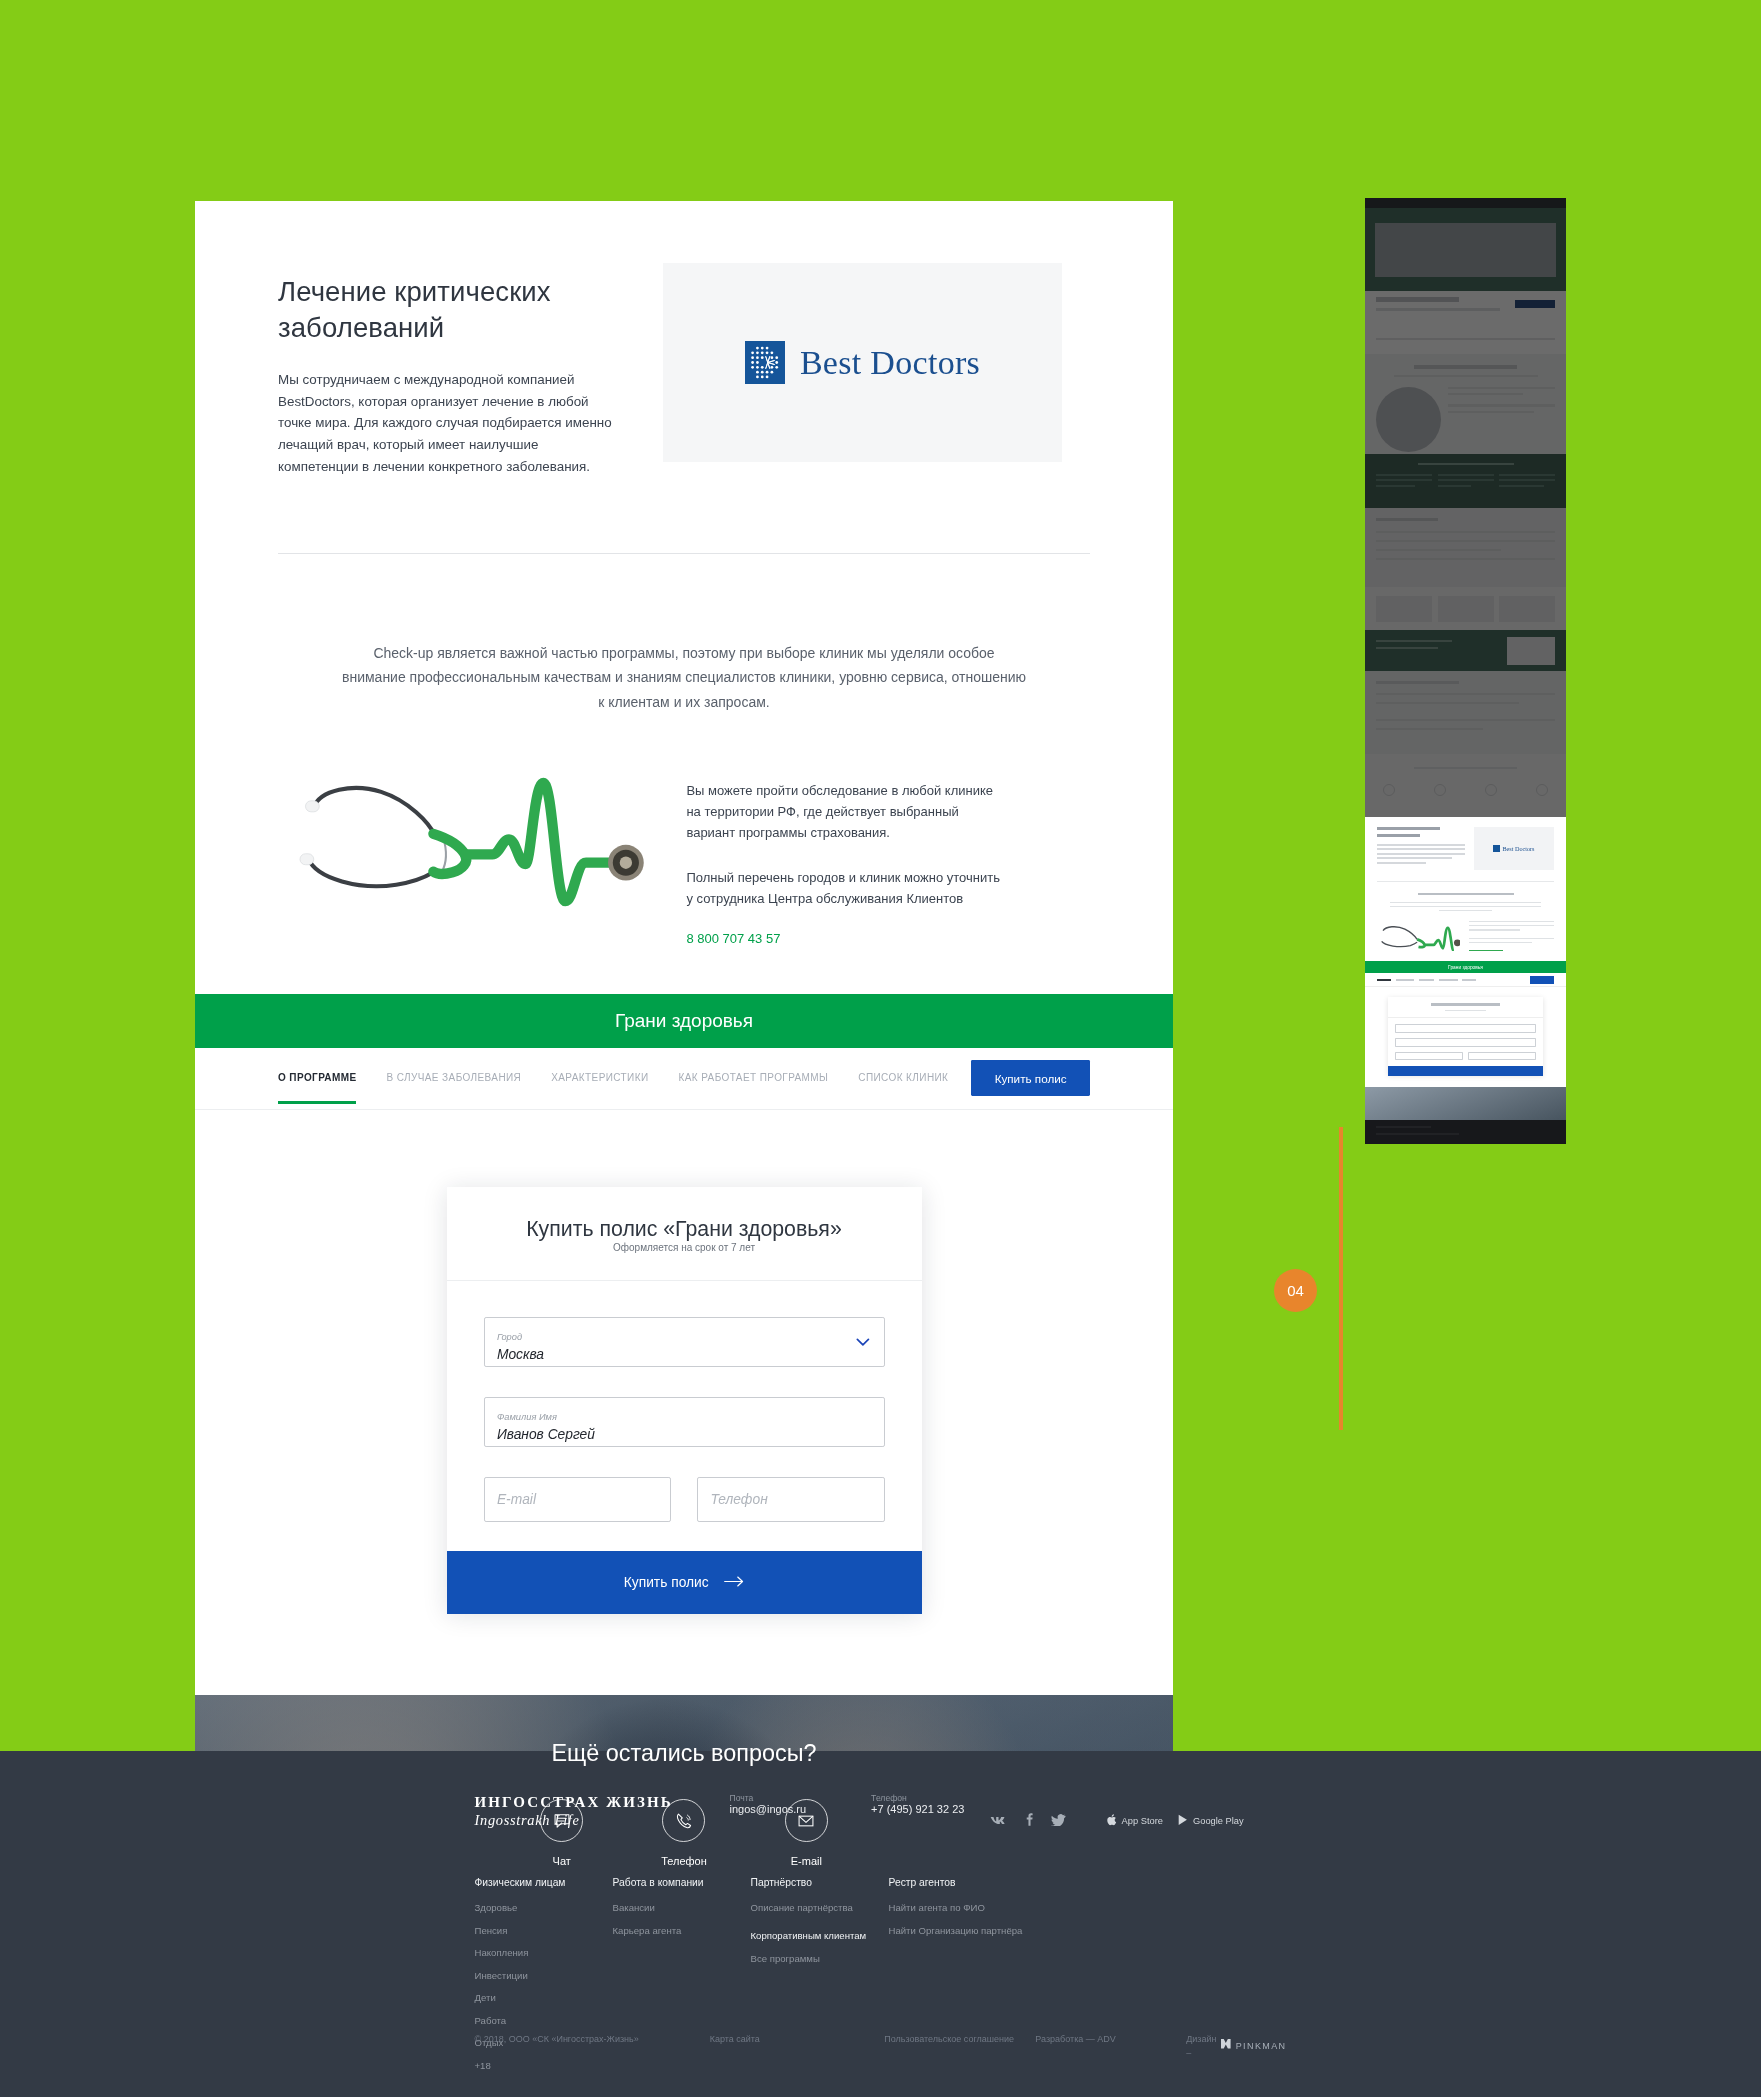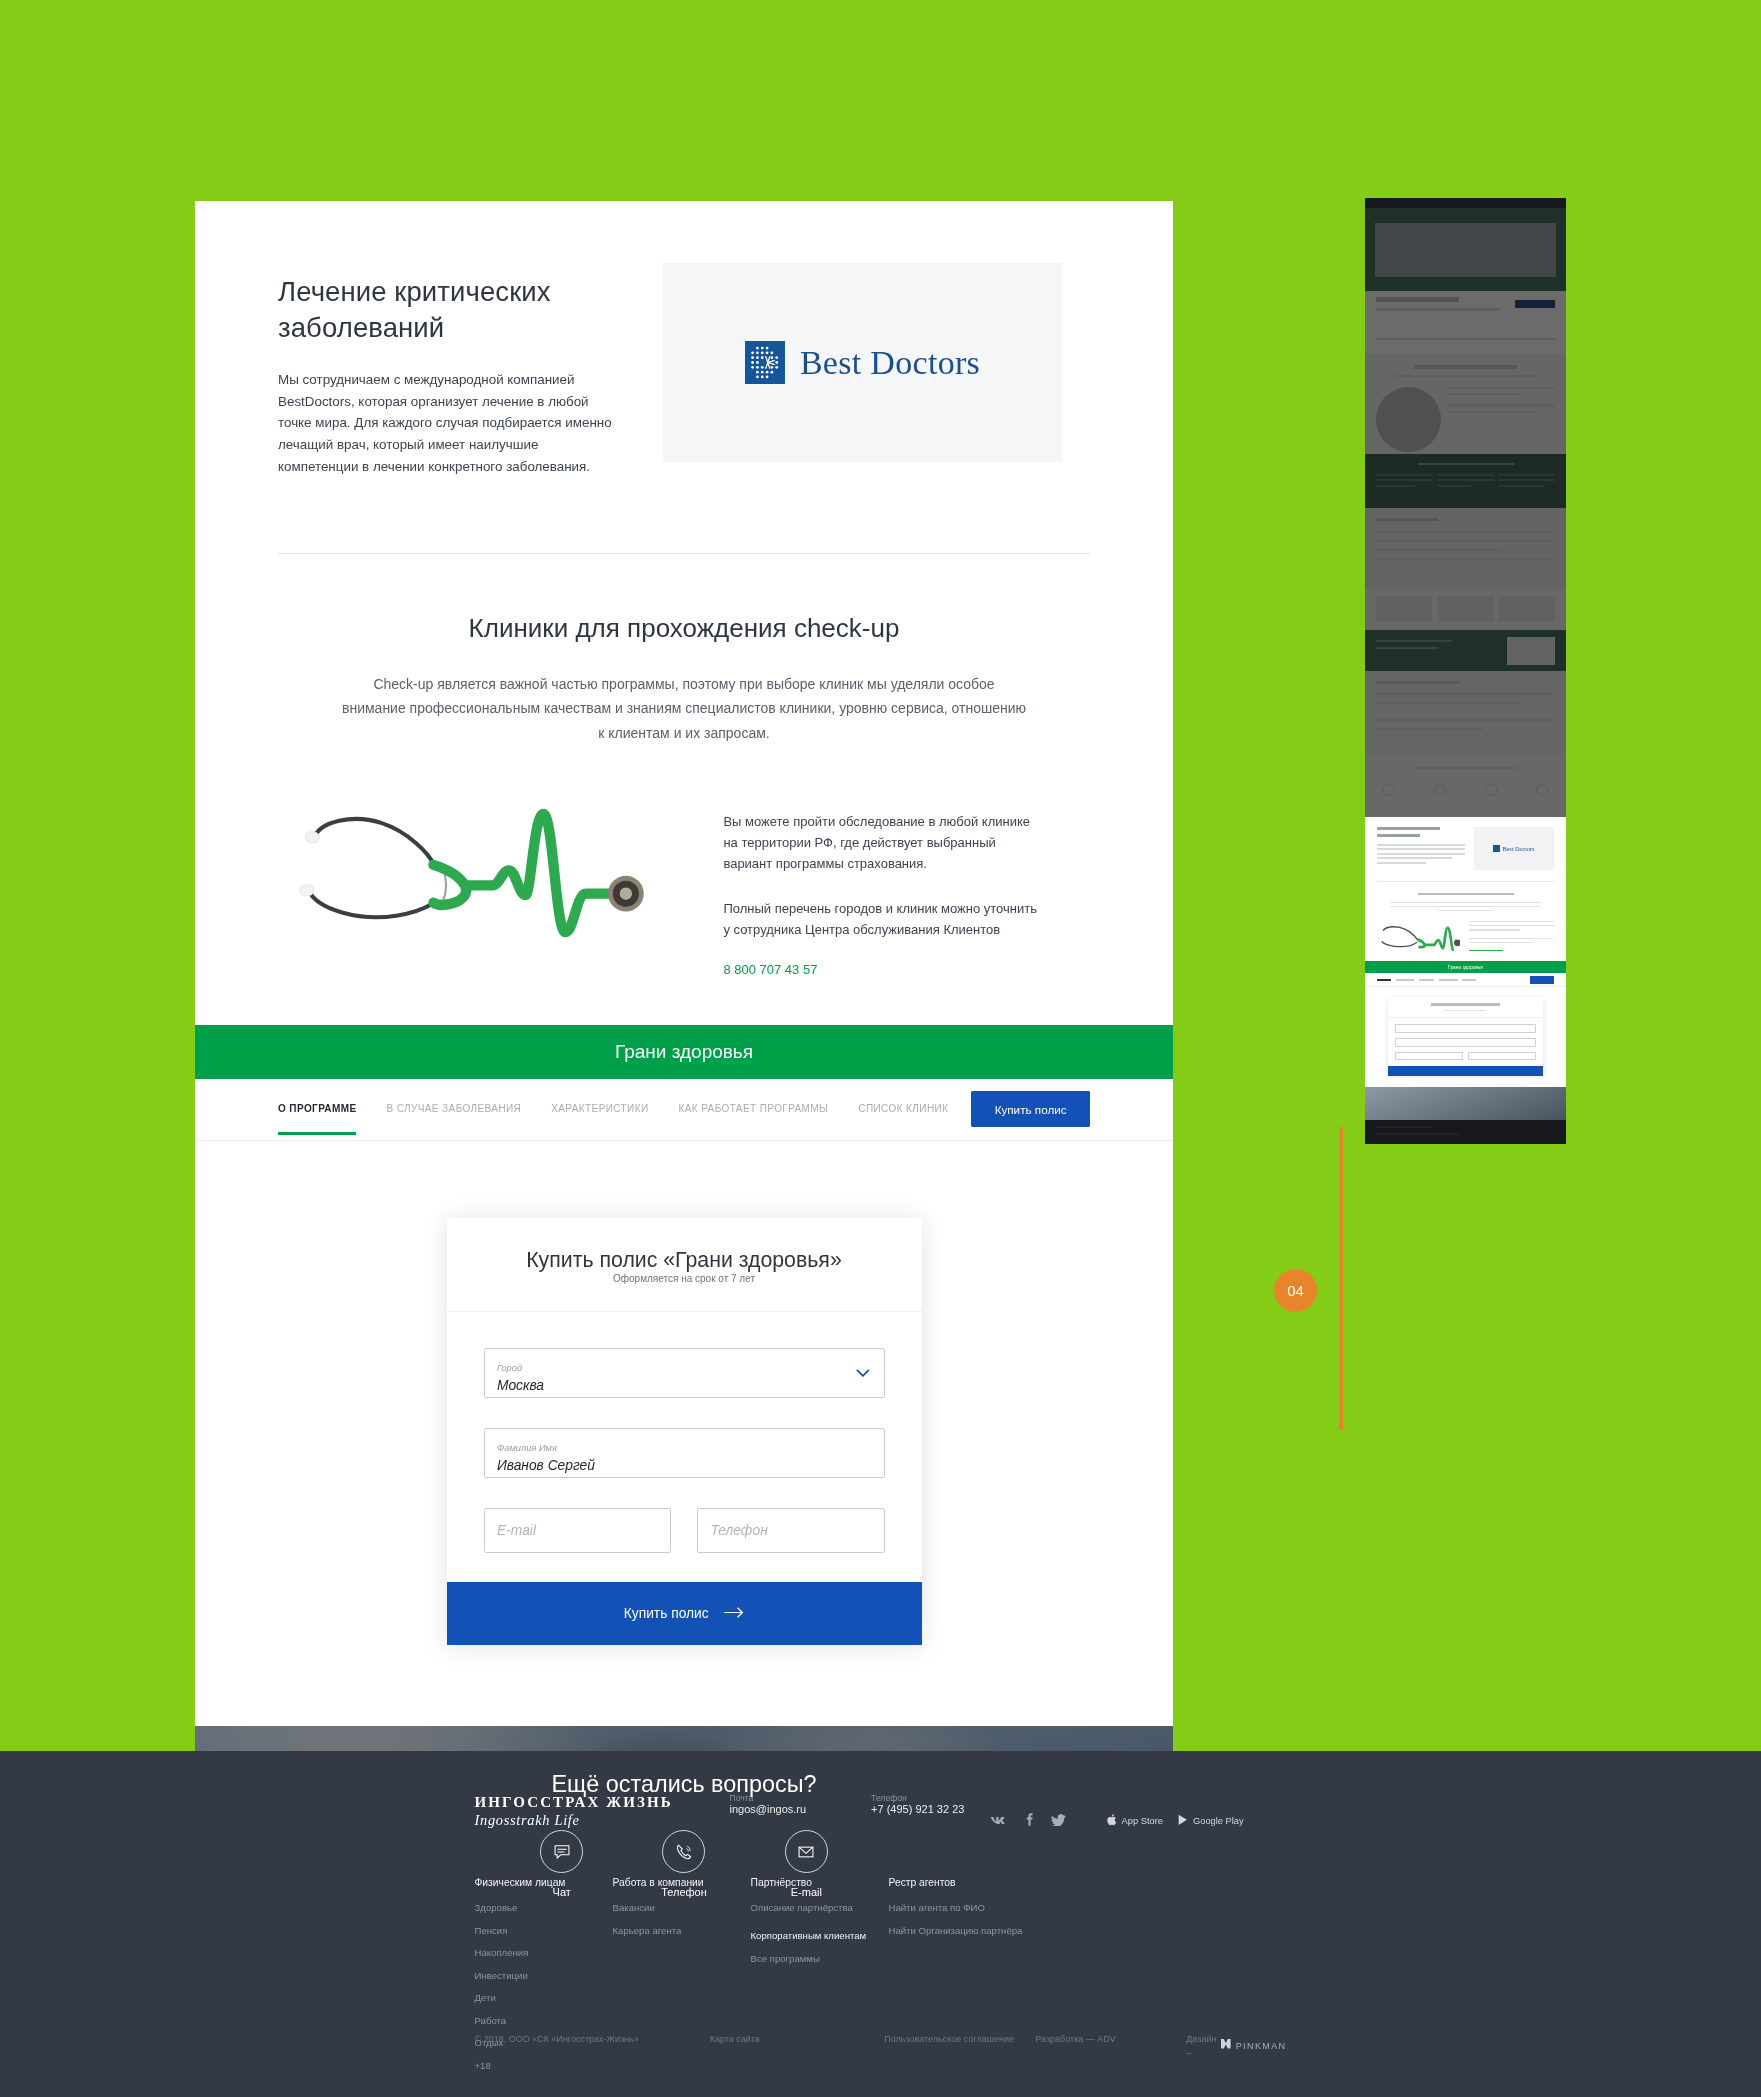--- a/index.html
+++ b/index.html
@@ -52,21 +52,21 @@
   }
   .p-center {
     margin: 27.5px auto 0 auto; width: 688px; text-align: center;
     font-size: 14px; line-height: 1.75; color: #5a616c;
   }
   .checkup-row {
     margin-top: 40px; display: flex; align-items: flex-start; gap: 23.4px;
     padding-bottom: 48px;
   }
   .steth-wrap { width: 385px; height: 172px; position: relative; flex: none; }
-  .checkup-txt { padding-top: 26px; width: 323px; margin-left: 37px; }
+  .checkup-txt { padding-top: 26px; width: 323px; }
   .checkup-txt p { font-size: 13px; line-height: 1.62; color: #3c4450; }
   .checkup-txt p + p { margin-top: 23.4px; }
   .phone-green {
     display: inline-block; margin-top: 22px; font-size: 13px;
     color: #00a04a; text-decoration: none;
   }
 
   
   .green-band {
     background: #00a04a; height: 54px;
@@ -261,21 +261,20 @@
             </svg>
           </div>
           <div class="bd-word">Best Doctors</div>
         </div>
       </div>
     </div>
 
     <div class="hr-rule"></div>
 
     <div class="sect-checkup">
-      <div class="h2-center">Клиники для прохождения check-up</div>
       <div class="p-center">Check-up является важной частью программы, поэтому при выборе клиник мы уделяли особое внимание профессиональным качествам и знаниям специалистов клиники, уровню сервиса, отношению к клиентам и их запросам.</div>
 
       <div class="checkup-row">
         <div class="steth-wrap">
           <svg width="385" height="172" viewBox="0 0 560 250" aria-hidden="true">
 
             <path d="M52 78 C 60 52, 110 42, 150 55 C 190 68, 220 100, 228 118" stroke="#3b3f44" stroke-width="6" fill="none" stroke-linecap="round"></path>
             <path d="M44 152 C 56 182, 120 198, 172 190 C 200 186, 216 178, 226 172" stroke="#3b3f44" stroke-width="6" fill="none" stroke-linecap="round"></path>
             <path d="M240 120 C 246 140, 246 158, 238 172" stroke="#9aa0a6" stroke-width="3" fill="none"></path>
 

